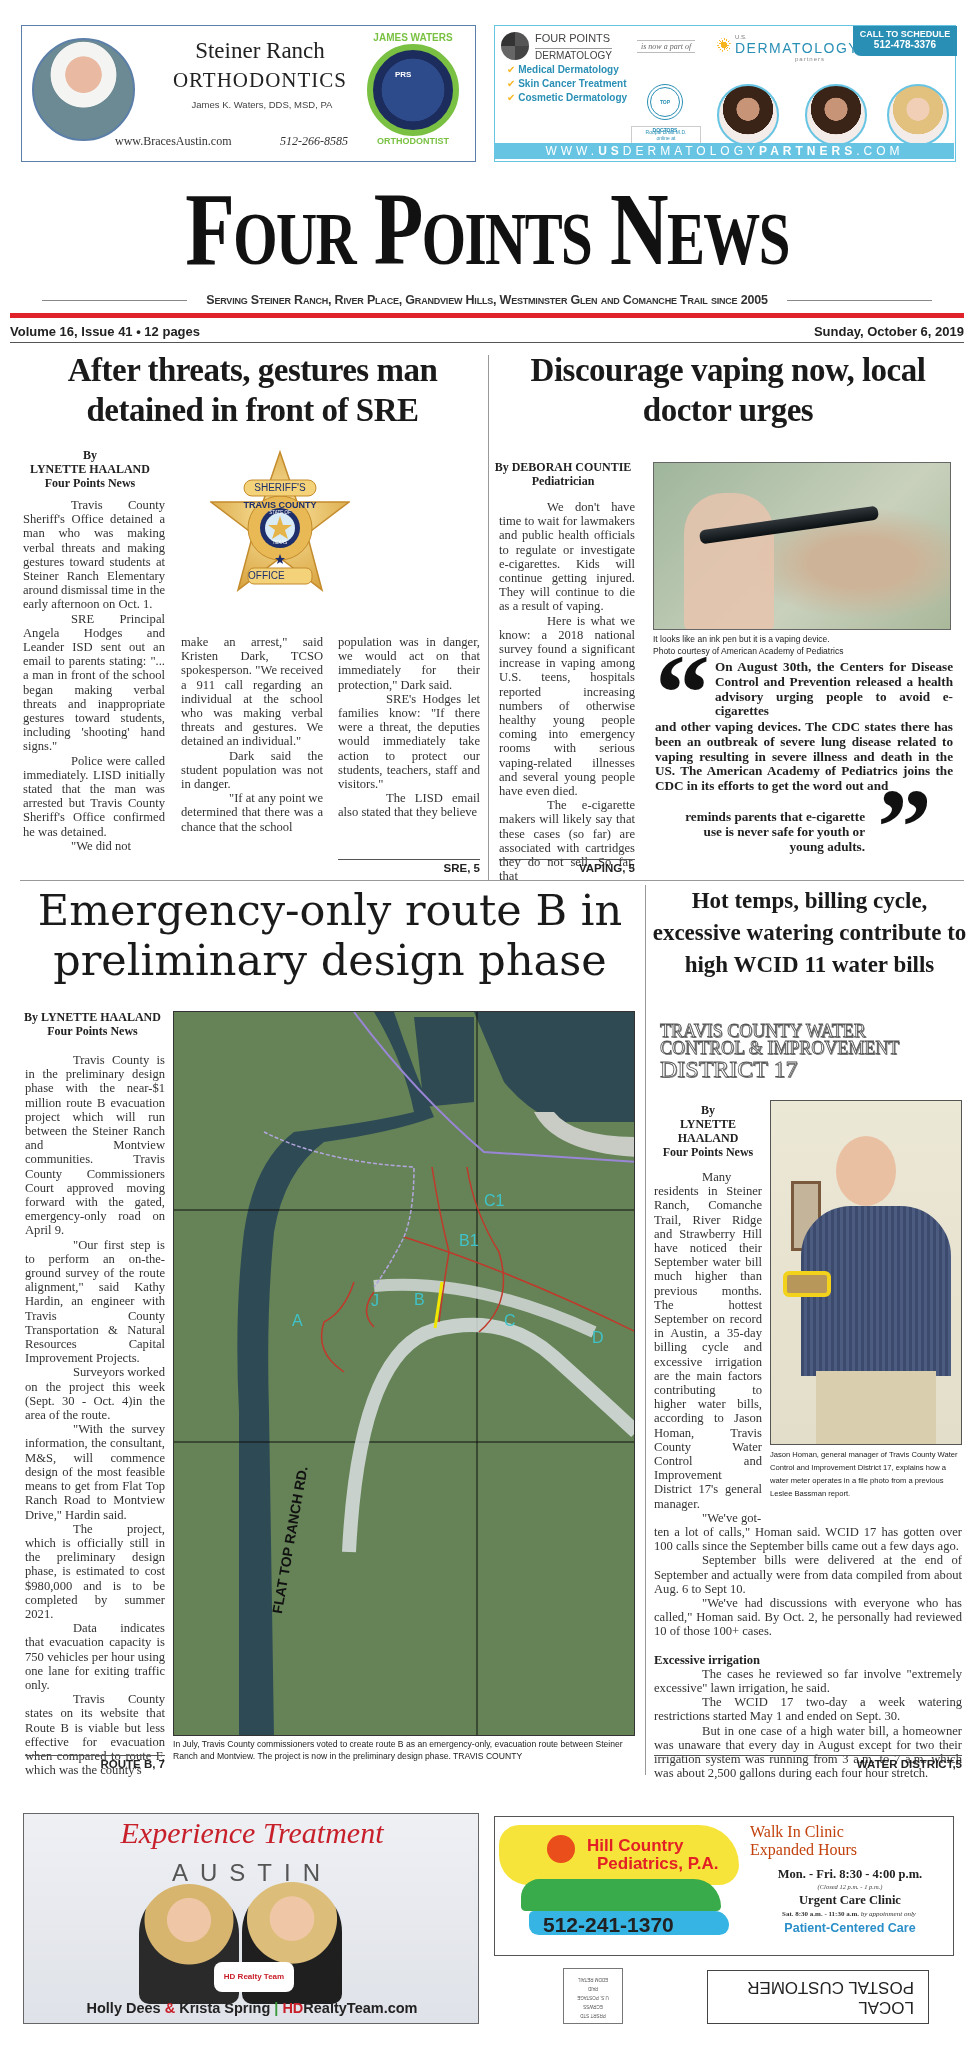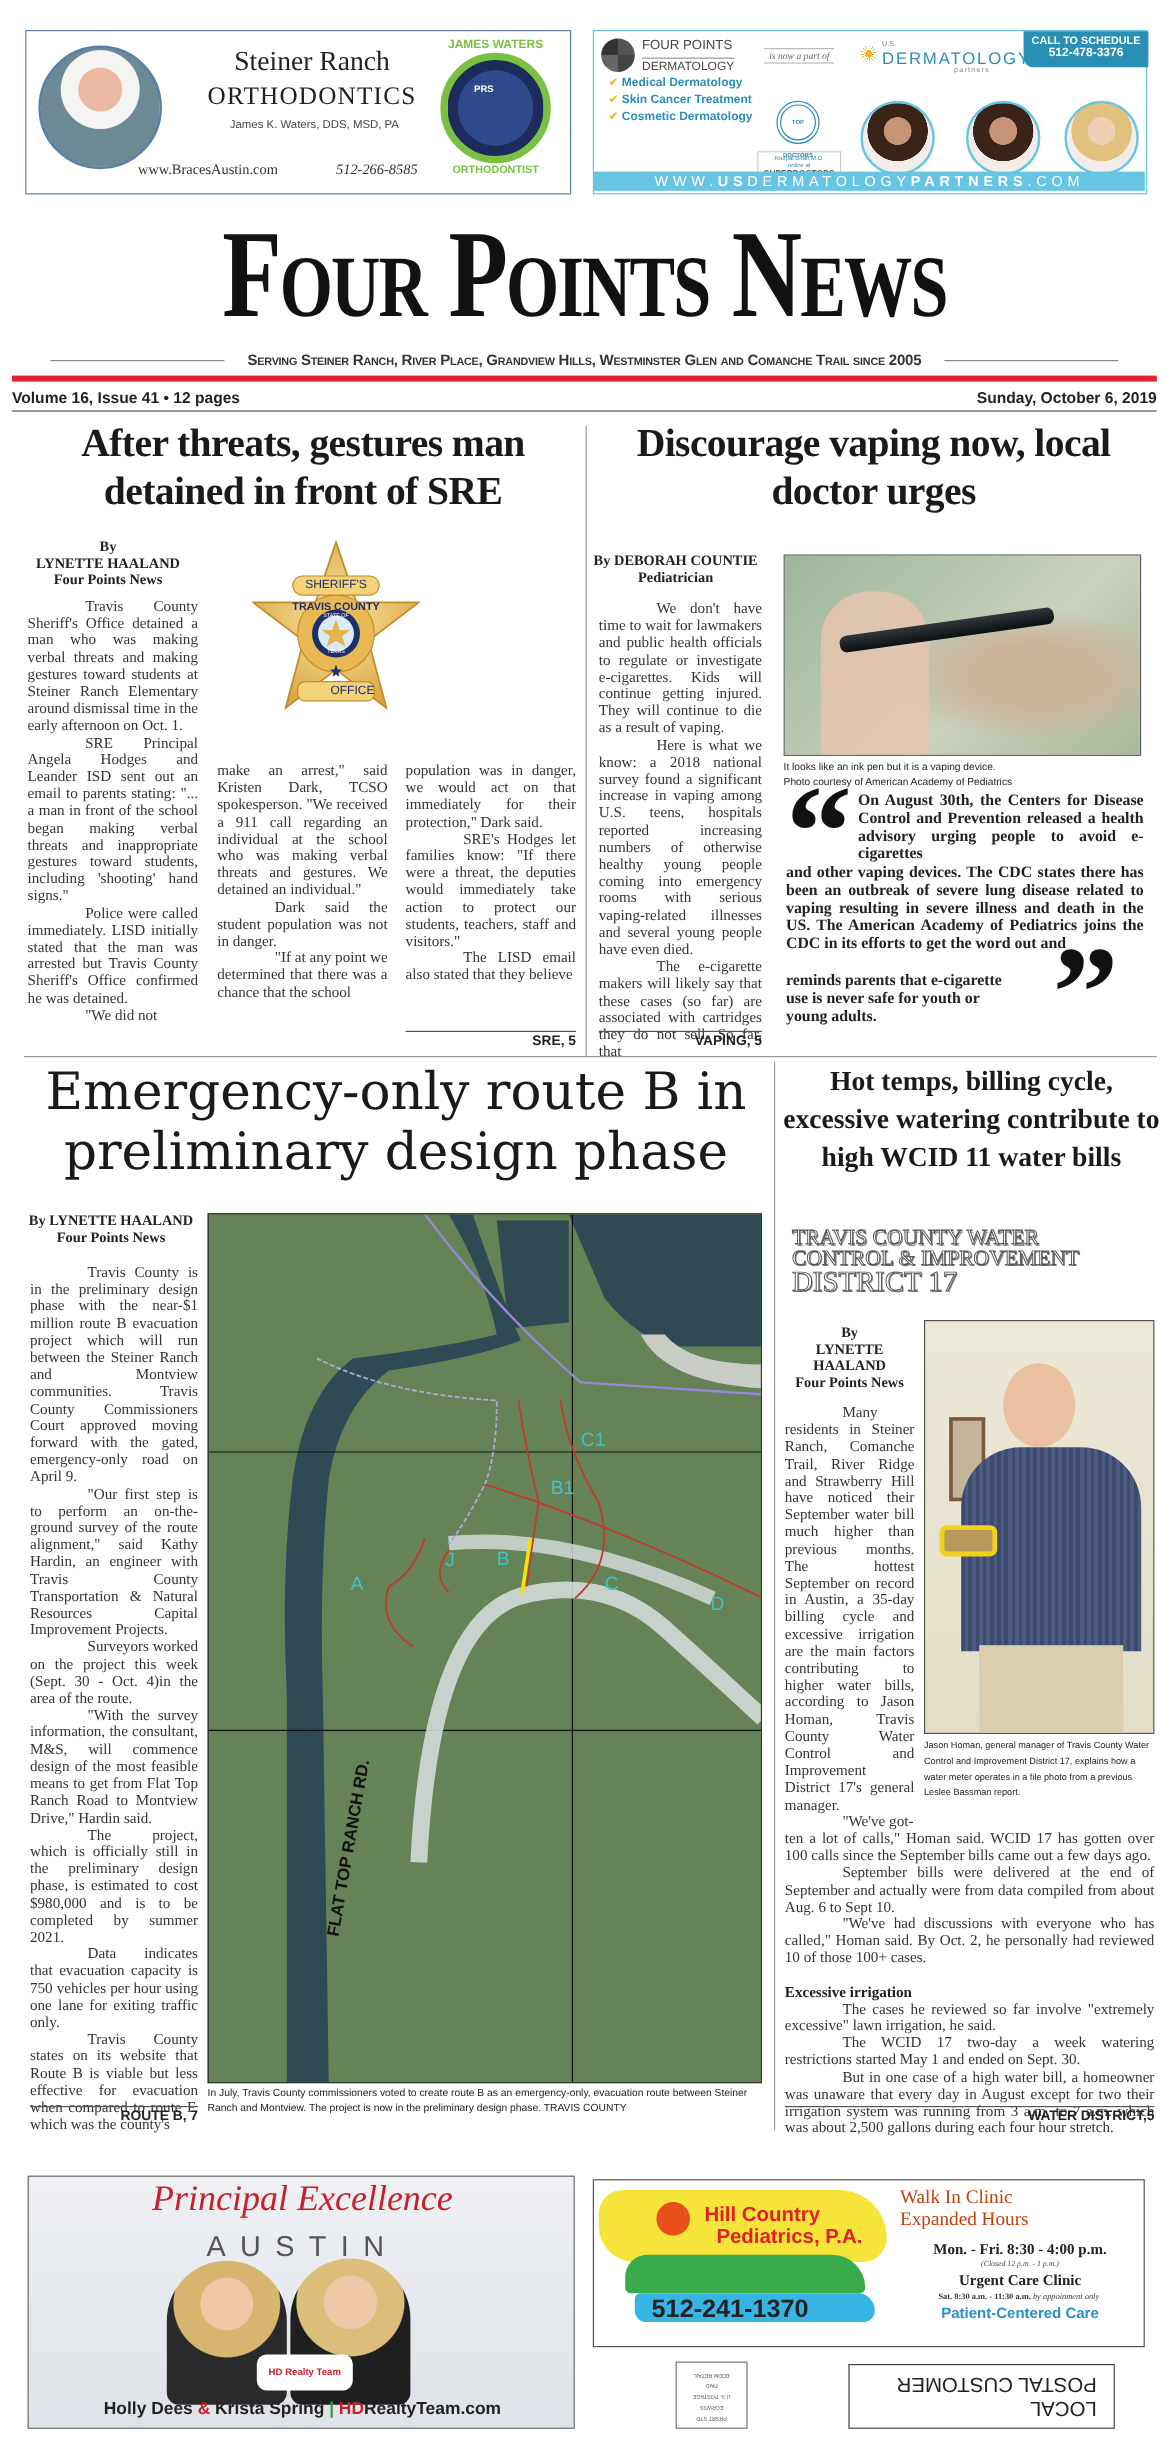--- a/index.html
+++ b/index.html
@@ -122,21 +122,21 @@
       <circle cx="70" cy="78" r="15" fill="#d8ebf7"></circle>
       <polygon points="70,66 73,75 82,75 75,80 78,89 70,84 62,89 65,80 58,75 67,75" fill="#e5b54c"></polygon>
       <rect x="34" y="30" width="72" height="16" rx="8" fill="#f3d27a" stroke="#c48b2c"></rect>
       <rect x="38" y="118" width="64" height="16" rx="6" fill="#f3d27a" stroke="#c48b2c"></rect>
       <polygon points="70,104 71.5,108 75,108 72,110.5 73,114 70,112 67,114 68,110.5 65,108 68.5,108" fill="#1e2f6b"></polygon>
     </svg>
     <div class="abs sans" style="left:34px;top:32px;width:72px;text-align:center;font-size:10px;color:#1e2f6b">SHERIFF'S</div>
     <div class="abs sans" style="left:20px;top:50px;width:100px;text-align:center;font-size:9px;font-weight:bold;color:#1e2f6b">TRAVIS COUNTY</div>
     <div class="abs sans" style="left:50px;top:60px;width:40px;text-align:center;font-size:4.5px;color:#fff">STATE OF</div>
     <div class="abs sans" style="left:50px;top:90px;width:40px;text-align:center;font-size:4.5px;color:#fff">TEXAS</div>
-    <div class="abs sans" style="left:38px;top:120px;width:64px;text-align:right;font-size:10px;color:#1e2f6b">OFFICE</div>
+    <div class="abs sans" style="left:38px;top:120px;width:64px;text-align:left;font-size:10px;color:#1e2f6b">OFFICE</div>
   </div>
   <div class="body-text abs" style="left:161px;top:285px;width:142px">
     <p style="text-indent:0">make an arrest," said Kristen Dark, TCSO spokesperson. "We received a 911 call regarding an individual at the school who was making verbal threats and gestures. We detained an individual."</p>
     <p>Dark said the student population was not in danger.</p>
     <p>"If at any point we determined that there was a chance that the school</p>
   </div>
   <div class="body-text abs" style="left:318px;top:285px;width:142px">
     <p style="text-indent:0">population was in danger, we would act on that immediately for their protection," Dark said.</p>
     <p>SRE's Hodges let families know: "If there were a threat, the deputies would immediately take action to protect our students, teachers, staff and visitors."</p>
     <p>The LISD email also stated that they believe</p>
@@ -162,21 +162,21 @@
     <div class="abs" style="left:45px;top:55px;width:180px;height:14px;background:linear-gradient(#30363a,#0b1013);border-radius:6px;transform:rotate(-8deg)"></div>
   </div>
   <div class="abs sans" style="left:160px;top:283px;width:300px;font-size:8.5px;line-height:12px;color:#222">
     <div>It looks like an ink pen but it is a vaping device.</div>
     <div>Photo courtesy of American Academy of Pediatrics</div>
   </div>
   <div class="abs" style="left:162px;top:310px;width:300px;height:215px">
     <div class="abs serif" style="left:0;top:-22px;font-size:110px;line-height:110px;font-weight:bold;color:#111">“</div>
     <div class="abs serif" style="left:60px;top:0;width:238px;font-size:13.2px;line-height:14.8px;font-weight:bold;text-align:justify;color:#222">On August 30th, the Centers for Disease Control and Prevention released a health advisory urging people to avoid e-cigarettes</div>
     <div class="abs serif" style="left:0;top:60px;width:298px;font-size:13.2px;line-height:14.8px;font-weight:bold;text-align:justify;color:#222">and other vaping devices. The CDC states there has been an outbreak of severe lung disease related to vaping resulting in severe illness and death in the US. The American Academy of Pediatrics joins the CDC in its efforts to get the word out and</div>
-    <div class="abs serif" style="left:0;top:150px;width:196px;font-size:13.2px;line-height:14.8px;font-weight:bold;text-align:left;color:#222">reminds parents that e-cigarette use is never safe for youth or young adults.</div>
+    <div class="abs serif" style="left:14px;top:150px;width:196px;font-size:13.2px;line-height:14.8px;font-weight:bold;text-align:right;color:#222">reminds parents that e-cigarette use is never safe for youth or young adults.</div>
     <div class="abs serif" style="left:222px;top:112px;font-size:110px;line-height:110px;font-weight:bold;color:#111">”</div>
   </div>
 </div>
 
 <div class="abs" style="left:20px;top:880px;width:944px;height:1px;background:#999"></div>
 
 <div class="abs" style="left:20px;top:885px;width:620px;height:890px">
   <h1 class="headline abs" style="left:0;top:0;width:620px;font-size:43px;line-height:50px;font-weight:normal;letter-spacing:0;font-family:'DejaVu Serif',serif">Emergency-only route B in preliminary design phase</h1>
   <div class="byline abs" style="left:0;top:125px;width:145px">
     <div>By LYNETTE HAALAND</div>
@@ -259,21 +259,21 @@
     <p>"We've had discussions with everyone who has called," Homan said. By Oct. 2, he personally had reviewed 10 of those 100+ cases.</p>
     <div style="font-weight:bold;margin-top:14px;color:#222">Excessive irrigation</div>
     <p>The cases he reviewed so far involve "extremely excessive" lawn irrigation, he said.</p>
     <p>The WCID 17 two-day a week watering restrictions started May 1 and ended on Sept. 30.</p>
     <p>But in one case of a high water bill, a homeowner was unaware that every day in August except for two their irrigation system was running from 3 a.m. to 7 a.m. which was about 2,500 gallons during each four hour stretch.</p>
   </div>
   <div class="jump abs" style="left:2px;top:870px;width:308px">WATER DISTRICT,5</div>
 </div>
 
 <div class="abs" style="left:23px;top:1813px;width:456px;height:211px;border:1.5px solid #666;background:linear-gradient(#eef0f4,#dfe2e8);overflow:hidden">
-  <div class="abs serif" style="left:0;top:2px;width:456px;text-align:center;font-size:30px;font-style:italic;color:#c8202a">Principal Excellence</div>
+  <div class="abs serif" style="left:0;top:2px;width:456px;text-align:center;font-size:30px;font-style:italic;color:#c8202a">Experience Treatment</div>
   <div class="abs sans" style="left:0;top:45px;width:456px;text-align:center;font-size:24px;letter-spacing:12px;color:#555">AUSTIN</div>
   <div class="abs" style="left:115px;top:70px;width:100px;height:120px;border-radius:50px 50px 10px 10px;background:radial-gradient(circle at 50% 30%,#f0c7a6 0 22%,#d8b56f 23% 45%,#2a2a2a 46%)"></div>
   <div class="abs" style="left:218px;top:68px;width:100px;height:122px;border-radius:50px 50px 10px 10px;background:radial-gradient(circle at 50% 30%,#f0c7a6 0 22%,#dcbd7a 23% 45%,#1f1f1f 46%)"></div>
   <div class="abs sans" style="left:190px;top:148px;width:80px;height:30px;background:#fff;border-radius:8px;font-size:8px;color:#c8202a;text-align:center;line-height:30px;font-weight:bold">HD Realty Team</div>
   <div class="abs sans" style="left:0;top:186px;width:456px;text-align:center;font-size:14.5px;font-weight:bold;color:#222">
     <span>Holly Dees</span>
     <span style="color:#c8202a">&amp;</span>
     <span>Krista Spring</span>
     <span style="color:#3a9a3a">|</span>
     <span><span style="color:#c8202a">HD</span><span>RealtyTeam.com</span></span>

